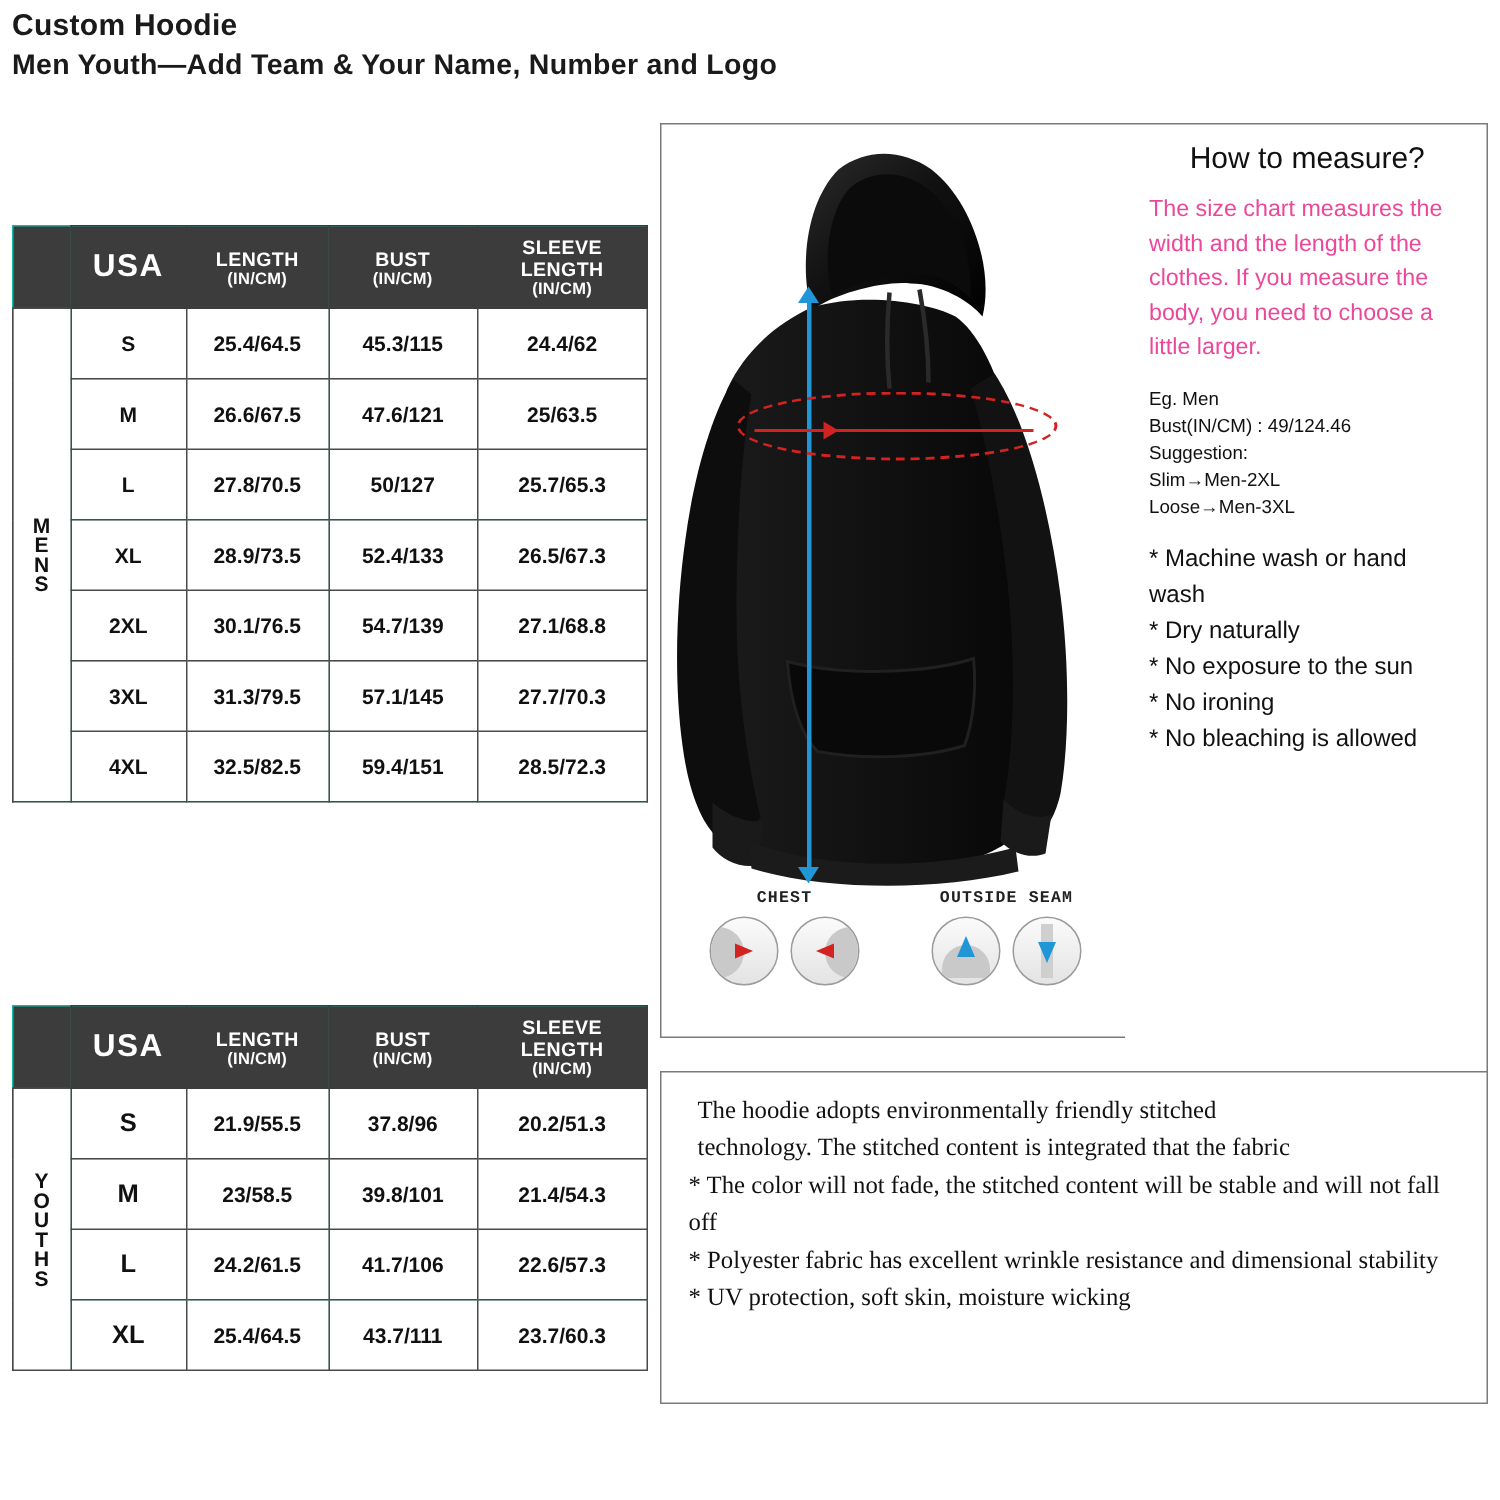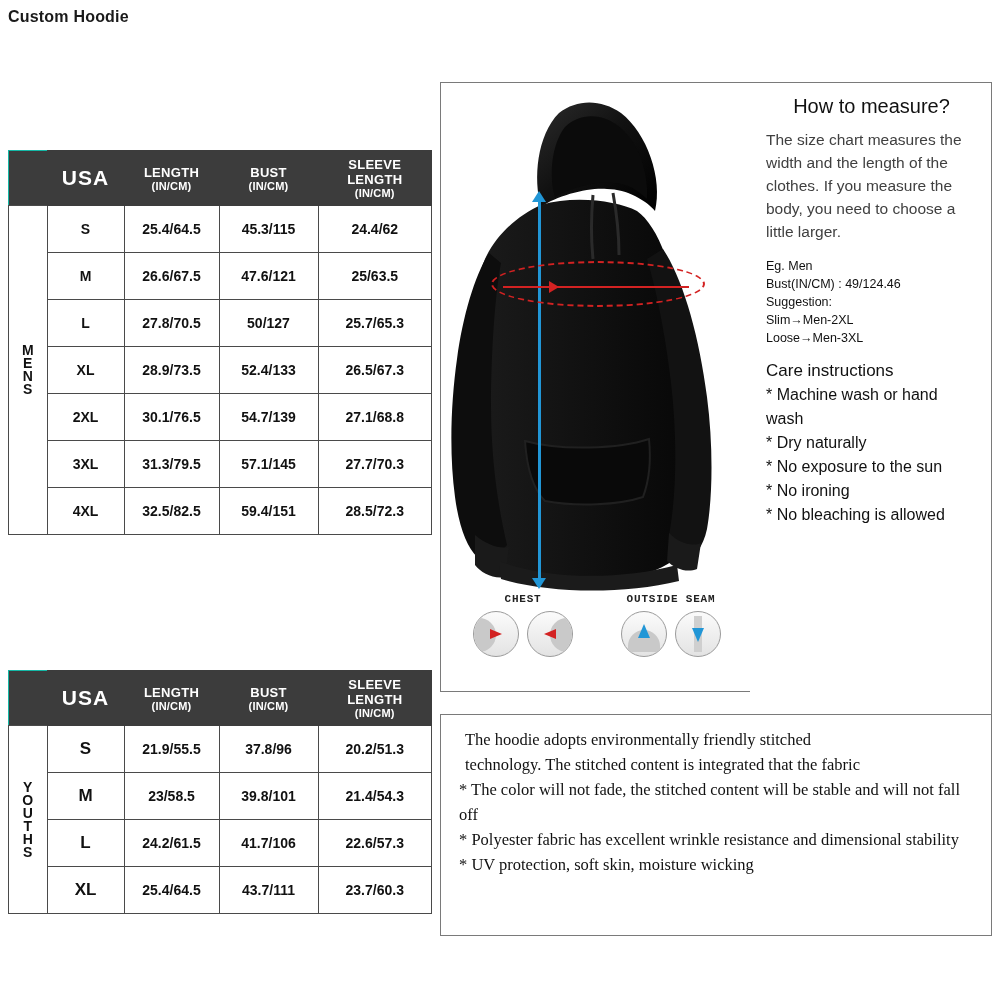--- a/index.html
+++ b/index.html
@@ -17,21 +17,21 @@
   }
 
   
   .header {
     position: absolute;
     left: 8px;
     top: 4px;
     width: 960px;
   }
   .header .title {
-    font-size: 16px;
+    font-size: 20px;
     font-weight: bold;
     color: #1a1a1a;
     line-height: 26px;
     letter-spacing: .2px;
   }
   .header .subtitle {
     font-size: 19px;
     font-weight: bold;
     color: #1a1a1a;
     line-height: 28px;
@@ -262,21 +262,21 @@
     margin: 2px 0 10px 0;
     font-size: 20px;
     font-weight: normal;
     text-align: center;
     color: #111;
   }
   .right-panel p.intro {
     margin: 0 0 14px 0;
     font-size: 15.5px;
     line-height: 23px;
-    color: #404040;
+    color: #ec4899;
   }
   .eg-block { font-size: 12.5px; line-height: 18px; color: #111; margin-bottom: 14px; }
   .eg-block .eg-line { white-space: nowrap; }
   .care-title {
     font-size: 17px;
     margin: 10px 0 2px 0;
     color: #111;
   }
   .care-list { font-size: 16px; line-height: 24px; color: #111; }
 
@@ -297,20 +297,21 @@
     color: #111;
   }
   .note-panel p { margin: 0; }
   .note-panel p.indent { text-indent: 6px; }
 </style>
 </head>
 <body>
 
 <div class="header">
   <div class="title">Custom Hoodie</div>
+  <div class="subtitle">Men  Youth—Add Team &amp; Your Name, Number and Logo</div>
 </div>
 
 <div class="table-block mens">
   <table class="size">
     <thead>
       <tr>
         <th style="width:34px;background:#3c3c3c;border:none;"></th>
         <th class="usa-head" style="width:72px;">USA</th>
         <th style="width:90px;">
           <span class="hd-main">LENGTH</span>
@@ -511,21 +512,20 @@
 <div class="right-panel">
   <h2>How to measure?</h2>
   <p class="intro">The size chart measures the width and the length of the clothes.  If you measure the body, you need to choose a little larger.</p>
   <div class="eg-block">
     <div class="eg-line">Eg. Men</div>
     <div class="eg-line">Bust(IN/CM) : 49/124.46</div>
     <div class="eg-line">Suggestion:</div>
     <div class="eg-line">Slim→Men-2XL</div>
     <div class="eg-line">Loose→Men-3XL</div>
   </div>
-  <div class="care-title">Care instructions</div>
   <div class="care-list">
     <div>* Machine wash or hand wash</div>
     <div>* Dry naturally</div>
     <div>* No exposure to the sun</div>
     <div>* No ironing</div>
     <div>* No bleaching is allowed</div>
   </div>
 </div>
 
 <div class="note-panel">

